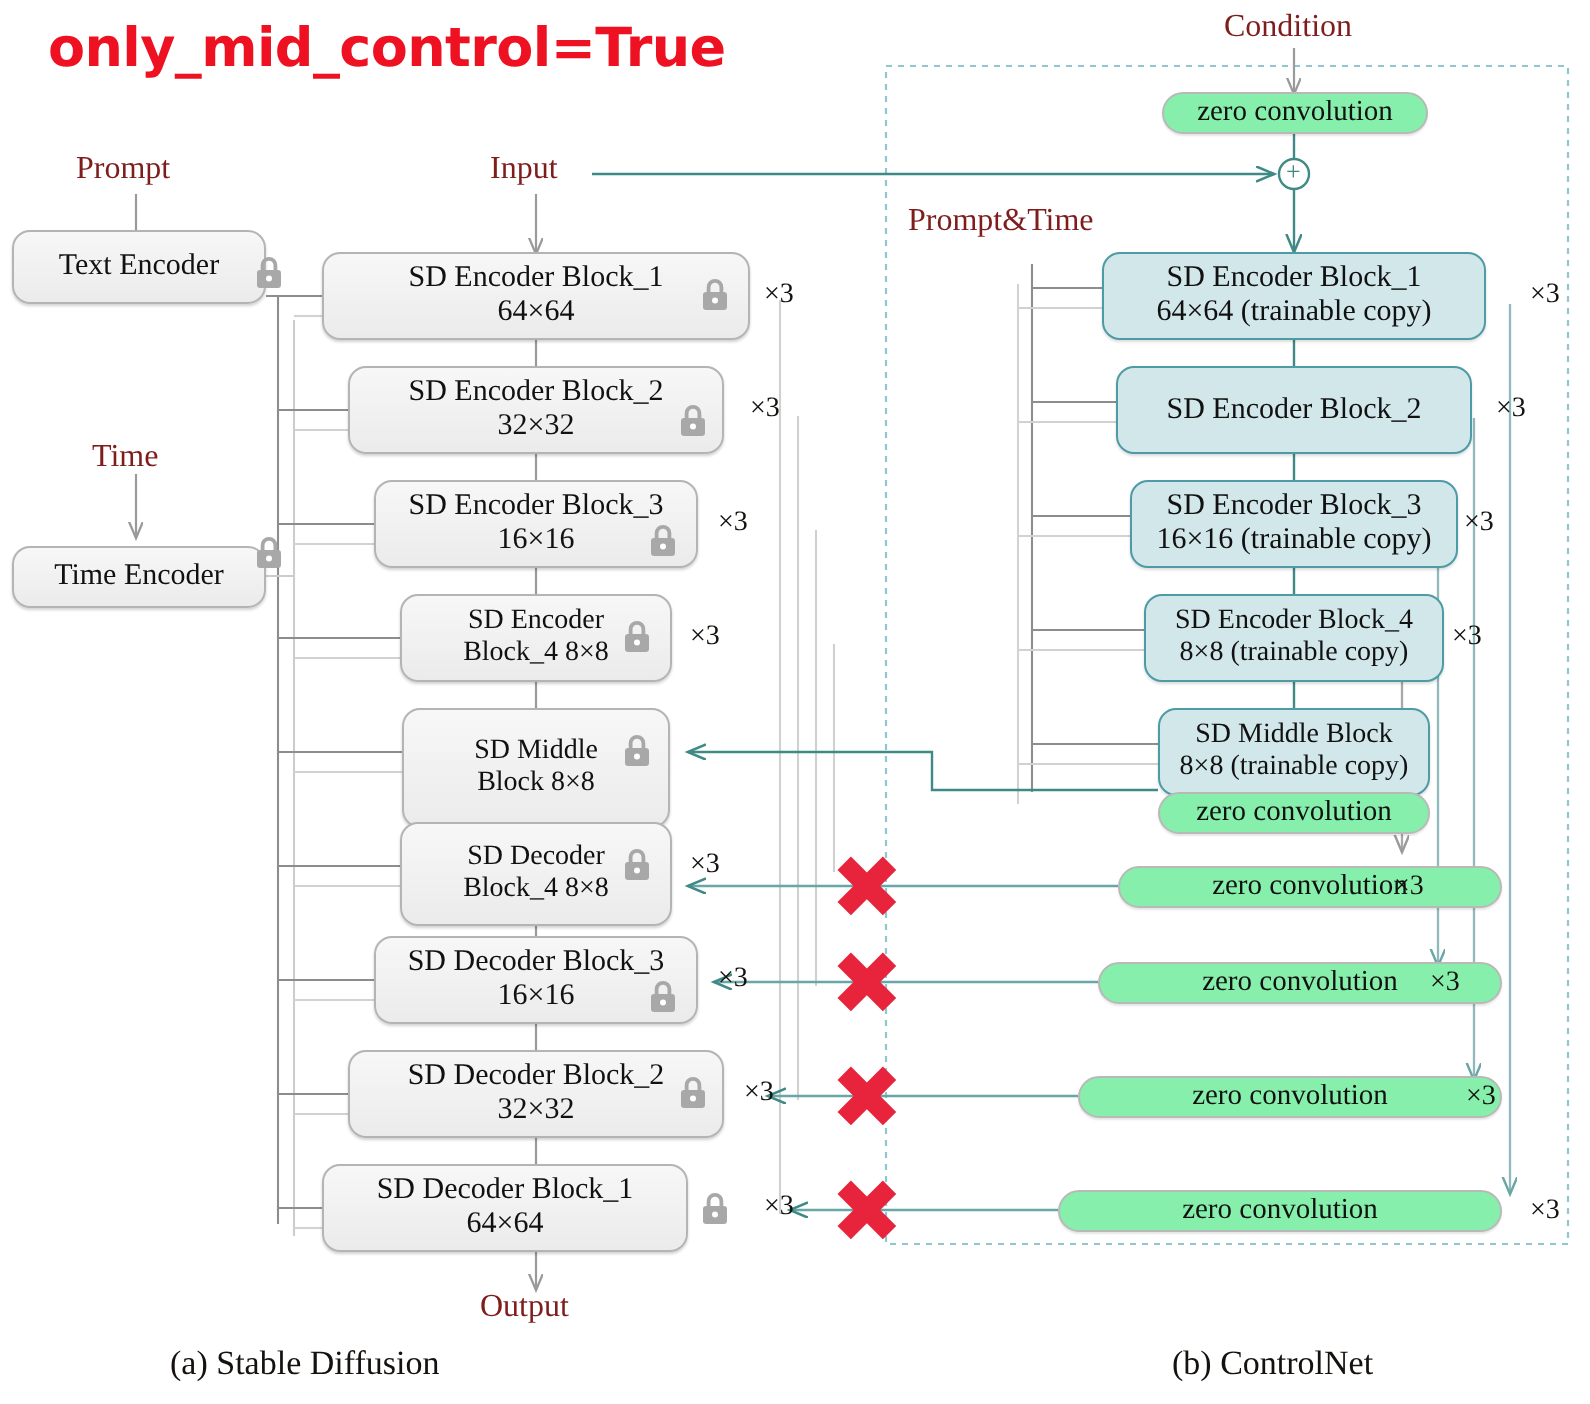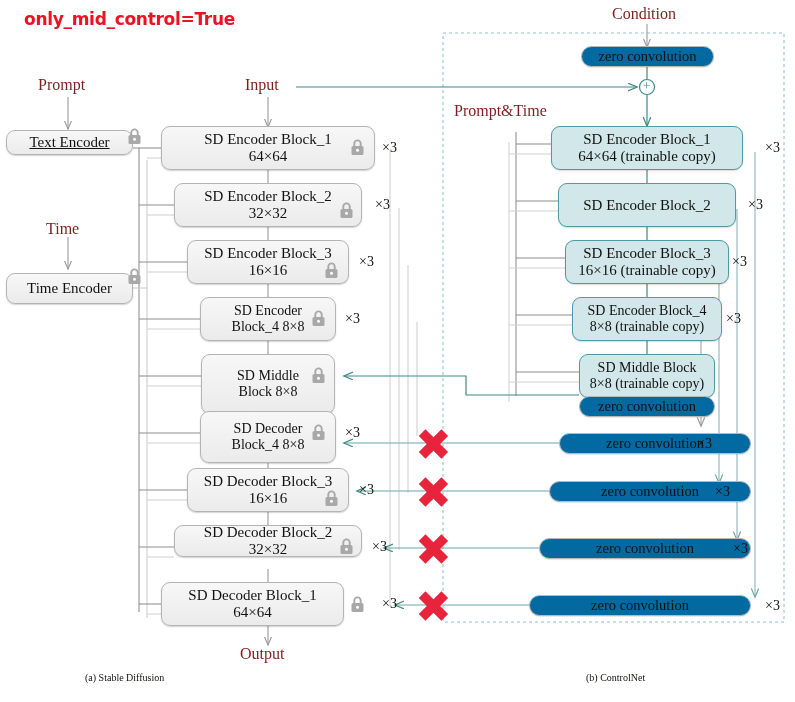--- a/index.html
+++ b/index.html
@@ -1,41 +1,41 @@
 <!DOCTYPE html>
 <html><head>
 <meta charset="utf-8">
 <style>
   html,body{margin:0;padding:0;background:#ffffff;}
   body{width:795px;height:702px;position:relative;overflow:hidden;
        font-family:"Liberation Serif","DejaVu Serif",serif;color:#111;}
   #stage{position:absolute;left:0;top:0;width:795px;height:702px;}
 
   .title{position:absolute;left:24px;top:9px;font-family:"DejaVu Sans","Liberation Sans",sans-serif;
-         font-weight:bold;font-size:17px;color:#ee1122;letter-spacing:-0.3px;white-space:nowrap;}
+         font-weight:bold;font-size:27px;color:#ee1122;letter-spacing:-0.3px;white-space:nowrap;}
 
   .lbl{position:absolute;font-size:16px;color:#7f1d1d;white-space:nowrap;}
-  .cap{position:absolute;font-size:10px;color:#14110e;white-space:nowrap;}
+  .cap{position:absolute;font-size:17px;color:#14110e;white-space:nowrap;}
   .mult{position:absolute;font-size:14px;color:#14110e;white-space:nowrap;}
 
   
   .blk{position:absolute;box-sizing:border-box;border-radius:9px;
        display:flex;flex-direction:column;align-items:center;justify-content:center;
        line-height:1.12;text-align:center;}
   .sd{background:linear-gradient(#f7f7f7,#ebebeb);border:1px solid #b4b4b4;
       box-shadow:0 1px 1.5px rgba(0,0,0,.18);}
   .cn{background:#d2e7ea;border:1px solid #4e9ba6;
       box-shadow:0 1px 1.5px rgba(0,0,0,.14);}
   .blk .l1{font-size:15px;}
   .blk .l2{font-size:15px;}
   .blk.small .l1,.blk.small .l2{font-size:14px;}
   .blk.one{flex-direction:row;gap:4px;}
 
   .pill{position:absolute;box-sizing:border-box;border-radius:11px;
-        background:#0369a1;border:1px solid #b9b9b9;
+        background:#86efac;border:1px solid #b9b9b9;
         display:flex;align-items:center;justify-content:center;
         font-size:14.5px;white-space:nowrap;box-shadow:0 1px 1px rgba(0,0,0,.10);}
 
   .lock{position:absolute;width:15px;height:17px;}
 
   .xmark{position:absolute;color:#e8243c;font-family:"DejaVu Sans","Liberation Sans",sans-serif;
          font-weight:bold;font-size:44px;line-height:1;}
 
   svg{position:absolute;left:0;top:0;}
 </style>
@@ -165,21 +165,21 @@
   <div class="lbl" style="left:38px;top:76px;">Prompt</div>
   <div class="lbl" style="left:245px;top:76px;">Input</div>
   <div class="lbl" style="left:46px;top:220px;">Time</div>
   <div class="lbl" style="left:240px;top:645px;">Output</div>
   <div class="lbl" style="left:612px;top:5px;">Condition</div>
   <div class="lbl" style="left:454px;top:102px;">Prompt&amp;Time</div>
 
   <div class="cap" style="left:85px;top:672px;">(a) Stable Diffusion</div>
   <div class="cap" style="left:586px;top:672px;">(b) ControlNet</div>
 
-  <div class="blk sd one" style="left:6px;top:130px;width:127px;height:25px;text-decoration:underline;">
+  <div class="blk sd one" style="left:6px;top:115px;width:127px;height:37px;">
     <span class="l1">Text Encoder</span>
   </div>
   <div class="blk sd one" style="left:6px;top:273px;width:127px;height:31px;">
     <span class="l1">Time Encoder</span>
   </div>
 
   <div class="blk sd" style="left:161px;top:126px;width:214px;height:44px;">
     <span class="l1">SD Encoder Block_1</span>
     <span class="l2">64×64</span>
   </div>
@@ -200,21 +200,21 @@
     <span class="l2">Block 8×8</span>
   </div>
   <div class="blk sd small" style="left:200px;top:411px;width:136px;height:52px;">
     <span class="l1">SD Decoder</span>
     <span class="l2">Block_4 8×8</span>
   </div>
   <div class="blk sd" style="left:187px;top:468px;width:162px;height:44px;">
     <span class="l1">SD Decoder Block_3</span>
     <span class="l2">16×16</span>
   </div>
-  <div class="blk sd" style="left:174px;top:525px;width:188px;height:32px;">
+  <div class="blk sd" style="left:174px;top:525px;width:188px;height:44px;">
     <span class="l1">SD Decoder Block_2</span>
     <span class="l2">32×32</span>
   </div>
   <div class="blk sd" style="left:161px;top:582px;width:183px;height:44px;">
     <span class="l1">SD Decoder Block_1</span>
     <span class="l2">64×64</span>
   </div>
 
   <svg class="lock" style="left:127px;top:128px;" viewBox="0 0 15 17">
       <rect x="1.5" y="7" width="12" height="9" rx="1.6" fill="#a8a8a8"></rect>

